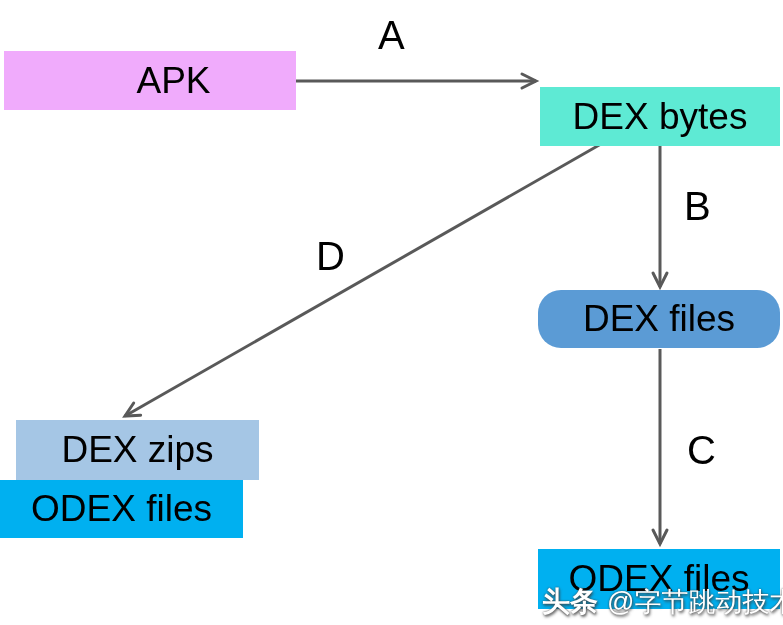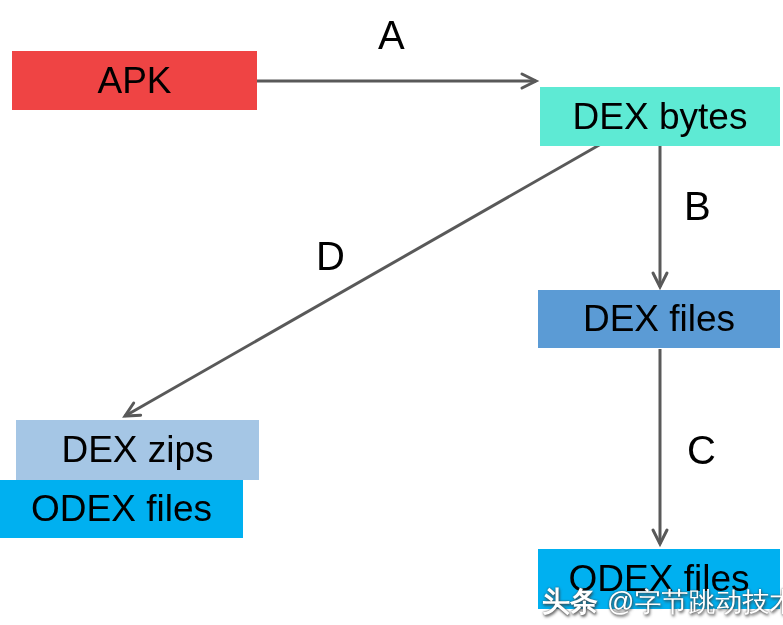--- a/index.html
+++ b/index.html
@@ -19,23 +19,23 @@
   }
   .node {
     position: absolute;
     display: flex;
     align-items: center;
     justify-content: center;
     font-size: 37px;
     color: #000000;
     white-space: nowrap;
   }
-  .node-apk        { left: 12px;   top: 51px;  width: 245px; height: 59px; background: #ef4444; }
+  .node-apk        { left: 4px;   top: 51px;  width: 245px; height: 59px; background: #f0abfc; padding-left: 47px; }
   .node-dex-bytes  { left: 540px; top: 51px;  width: 240px; height: 59px; background: #5eead4; margin-top: 36px; }
-  .node-dex-files  { left: 538px; top: 290px; width: 242px; height: 58px; background: #5b9bd5; }
+  .node-dex-files  { left: 538px; top: 290px; width: 242px; height: 58px; background: #5b9bd5; border-radius: 23px; }
   .node-dex-zips   { left: 0px;   top: 420px; width: 243px; height: 60px; background: #a5c6e5; margin-left: 16px; }
   .node-odex-left  { left: 0px;   top: 480px; width: 243px; height: 58px; background: #00b0f0; }
   .node-odex-right { left: 538px; top: 549px; width: 242px; height: 60px; background: #00b0f0; }
   .edge-label {
     position: absolute;
     font-size: 40px;
     color: #000000;
     line-height: 1;
   }
   .edge-label-a { left: 378px; top: 15px;  }

